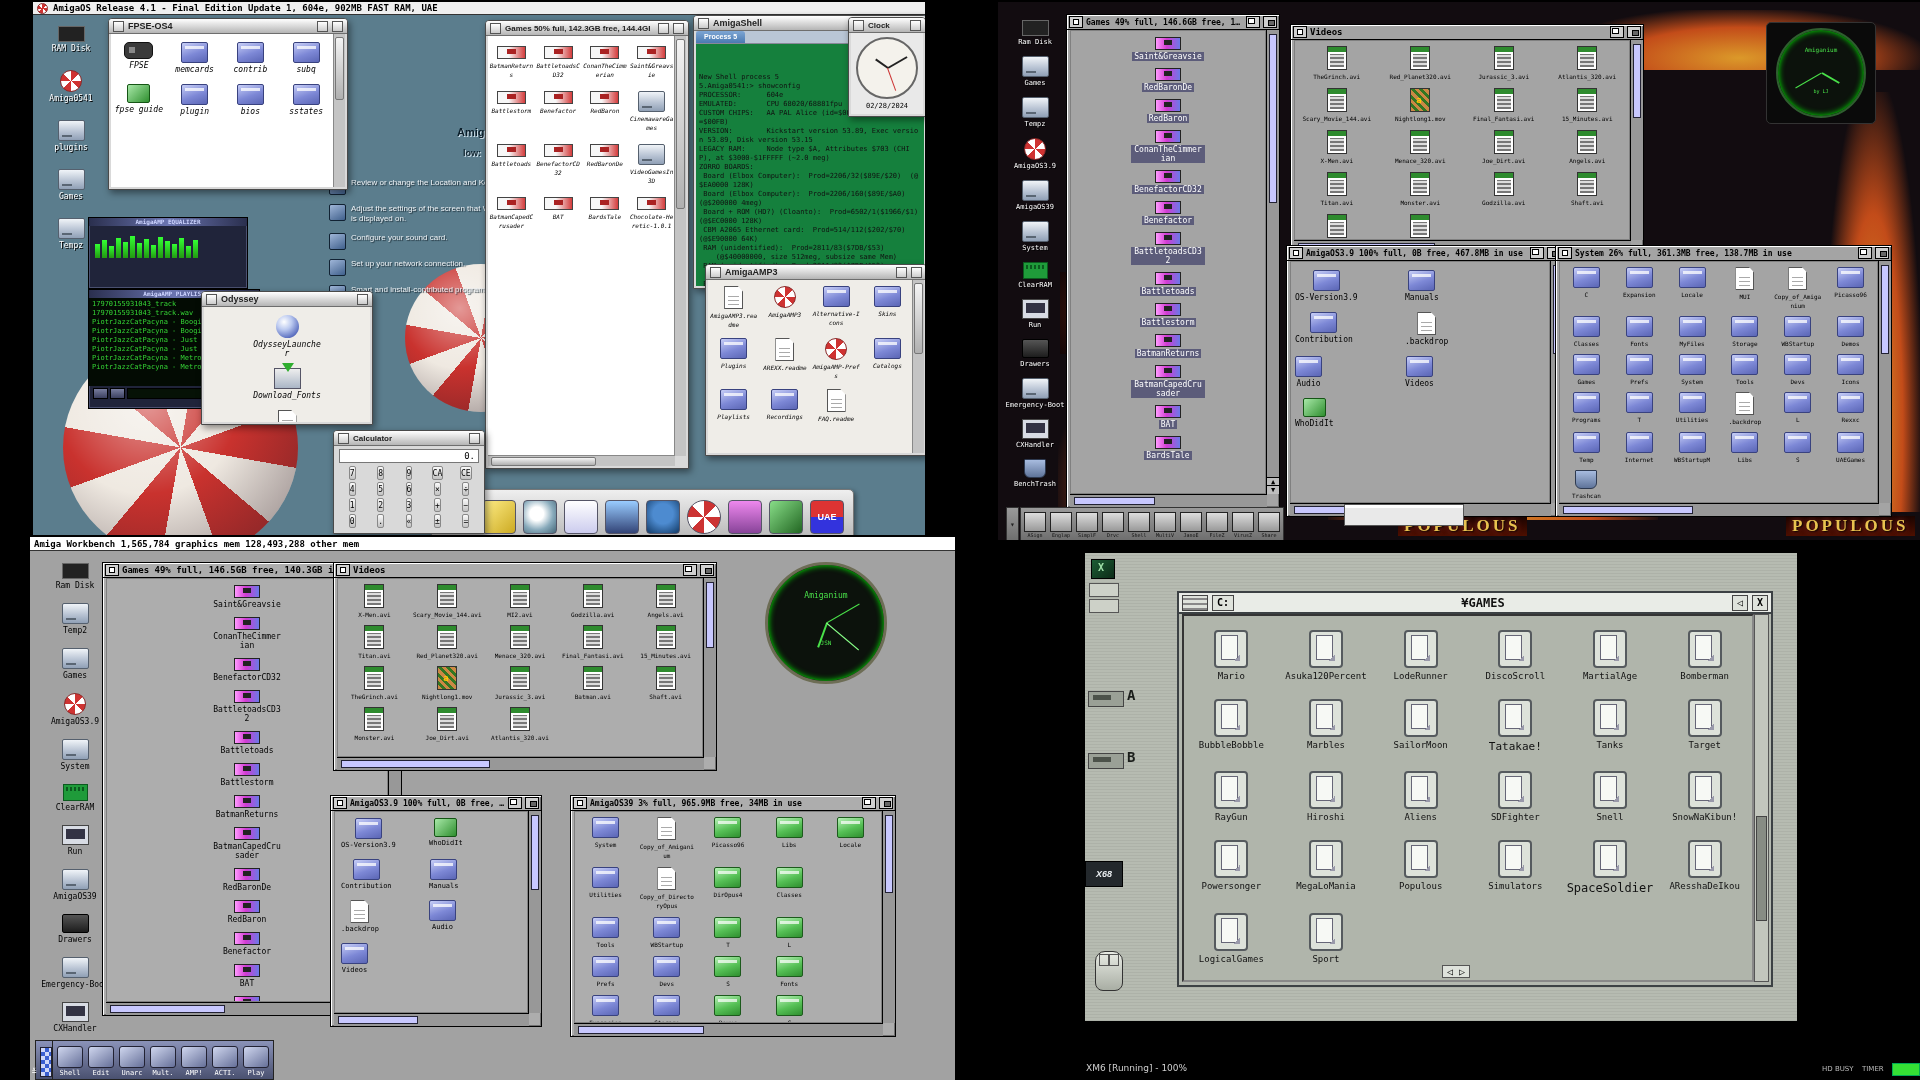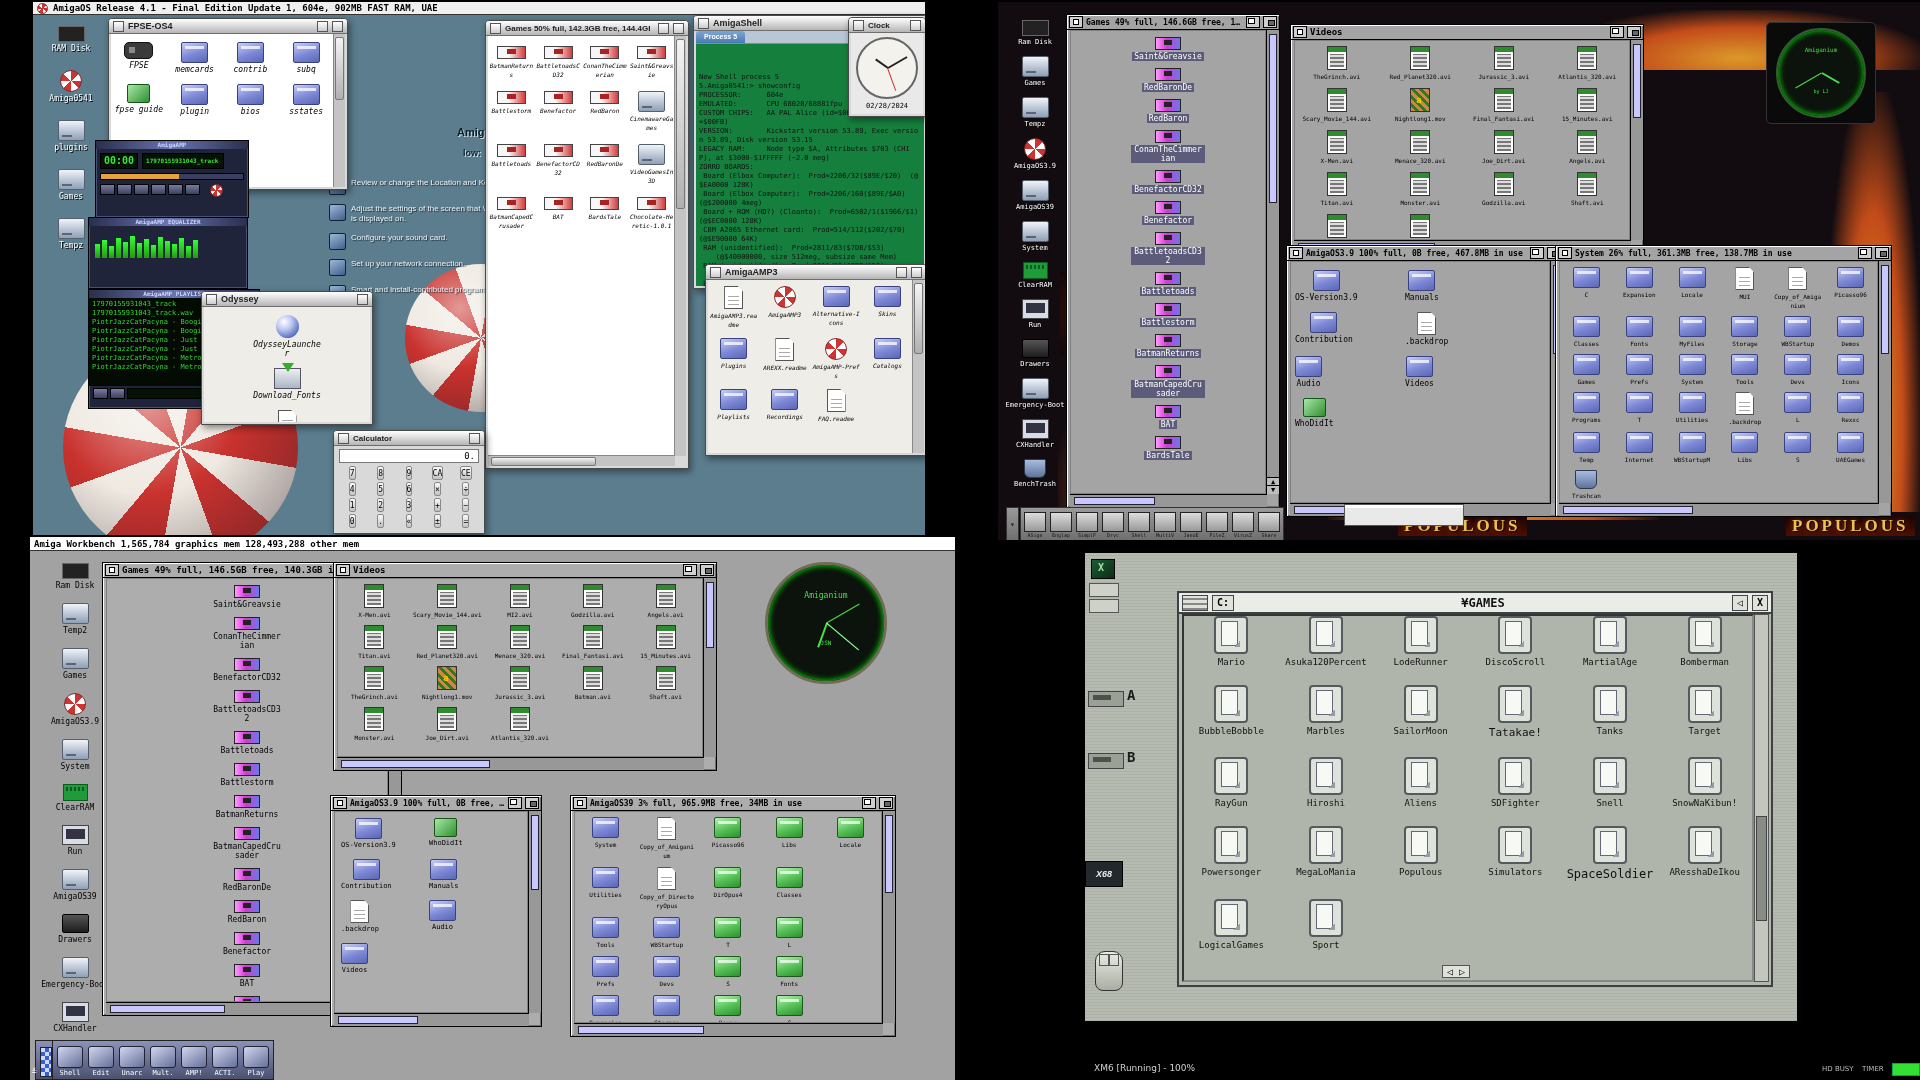--- a/index.html
+++ b/index.html
@@ -374,39 +374,20 @@
       <div class="body" style="background:#e9e9e9;display:flex;flex-direction:column;align-items:center;">
         <div class="cface" style="width:58px;height:58px;margin-top:4px;">
           <span class="hand" style="width:2px;height:15px;transform:rotate(305deg);"></span>
           <span class="hand" style="width:2px;height:22px;transform:rotate(60deg);"></span>
           <span class="hand" style="width:1px;height:24px;background:#c33;transform:rotate(160deg);"></span>
         </div>
         <div style="font:7px 'DejaVu Sans Mono';margin-top:3px;">02/28/2024</div>
       </div>
     </div>
 
-    <div class="amp" style="left:62px;top:138px;width:152px;height:76px;">
-      <div class="atb">AmigaAMP</div>
-      <div style="display:flex;gap:4px;padding:4px;">
-        <span class="lcd">00:00</span>
-        <span class="lcd" style="font-size:6px;line-height:12px;overflow:hidden;white-space:nowrap;width:74px;">17970155931043_track</span>
-      </div>
-      <div style="display:flex;gap:3px;padding:0 4px;">
-        <span style="height:5px;flex:1;background:linear-gradient(90deg,#e8a23a 55%,#3a3f60 55%);border:1px solid #000;"></span>
-      </div>
-      <div style="display:flex;gap:2px;padding:4px;">
-        <span class="ampbtn"></span>
-          <span class="ampbtn"></span>
-        <span class="ampbtn"></span>
-          <span class="ampbtn"></span>
-        <span class="ampbtn"></span>
-          <span class="ampbtn"></span>
-        <span class="g ball" style="width:11px;height:11px;margin-left:8px;"></span>
-      </div>
-    </div>
 
     <div class="amp" style="left:55px;top:215px;width:158px;height:70px;">
       <div class="atb">AmigaAMP EQUALIZER</div>
       <div class="eqbars" style="padding:6px;">
         <i style="height:14px"></i>
           <i style="height:18px"></i>
           <i style="height:12px"></i>
           <i style="height:20px"></i>
           <i style="height:16px"></i>
         <i style="height:22px"></i>
@@ -552,20 +533,32 @@
             <span class="g doc"></span>
             <span class="lbl" style="font-style:italic;font-size:6px;max-width:50px;">FAQ.readme</span>
           </div>
           </div>
       </div>
       <div class="vsb4" style="right:2px;">
           <span class="th"></span>
         </div>
     </div>
 
+    <div class="dockA" style="left:398px;top:487px;height:44px;">
+      <span class="dk d0"></span>
+      <span class="dk d1"></span>
+      <span class="dk d2"></span>
+      <span class="dk d3"></span>
+      <span class="dk d4"></span>
+      <span class="dk d5"></span>
+      <span class="dk d6"></span>
+      <span class="dk d7"></span>
+      <span class="dk d8"></span>
+      <span class="dk uae">UAE</span>
+    </div>
 
     <div class="o4" style="left:300px;top:428px;width:150px;height:102px;">
       <div class="tbar" style="font-size:8px;">
           <span class="tgad"></span>
         <span>Calculator</span>
           <span class="sp"></span>
         <span class="tgad"></span>
         </div>
       <div class="body" style="background:#d9d9d9;padding:3px;">
         <div style="background:#fff;border:1px solid #777;font:9px/12px 'DejaVu Sans Mono';text-align:right;padding:0 3px;margin-bottom:3px;">0.</div>
@@ -1546,21 +1539,21 @@
 
       <div class="brwin" style="left:92px;top:38px;width:592px;height:392px;">
         <div class="brtb">
           <span class="brchip" style="width:16px;background:repeating-linear-gradient(0deg,#888 0 2px,#dfe3dc 2px 5px);"></span>
           <span class="brchip">C:</span>
           <span class="brttl">¥GAMES</span>
           <span class="brchip">◁</span>
           <span class="brchip">X</span>
         </div>
         <div class="brbody">
-          <div class="ig" style="grid-template-columns:repeat(6,1fr);row-gap:18px;">
+          <div class="ig" style="grid-template-columns:repeat(6,1fr);row-gap:18px;padding-top:14px;">
 
           <div class="britem">
               <span class="brico"></span>
               <span class="lbl" style="font-size:9px;max-width:94px;">Mario</span>
             </div>
               <div class="britem">
               <span class="brico"></span>
               <span class="lbl" style="font-size:9px;max-width:94px;">Asuka120Percent</span>
             </div>
               <div class="britem">
@@ -1661,19 +1654,19 @@
             </div>
             </div>
           <div class="abs" style="left:258px;bottom:2px;font:10px 'DejaVu Sans Mono';background:#dfe3dc;border:1px solid #555;padding:0 4px;">◁ ▷</div>
         </div>
         <div class="brvsb">
             <span class="th"></span>
           </div>
       </div>
     </div>
 
-    <div class="abs" style="left:14px;top:518px;font:9px 'DejaVu Sans',sans-serif;color:#cfcfcf;">XM6 [Running] - 100%</div>
+    <div class="abs" style="left:6px;top:518px;font:9px 'DejaVu Sans',sans-serif;color:#cfcfcf;">XM6 [Running] - 100%</div>
     <div class="abs" style="left:742px;top:520px;font:7px 'DejaVu Sans',sans-serif;color:#bbb;">HD BUSY</div>
     <div class="abs" style="left:782px;top:520px;font:7px 'DejaVu Sans',sans-serif;color:#bbb;">TIMER</div>
     <div class="abs" style="left:812px;top:518px;width:26px;height:11px;background:#35e035;border:1px solid #0a5;"></div>
   </div>
 
 </div>
 
 </body></html>

